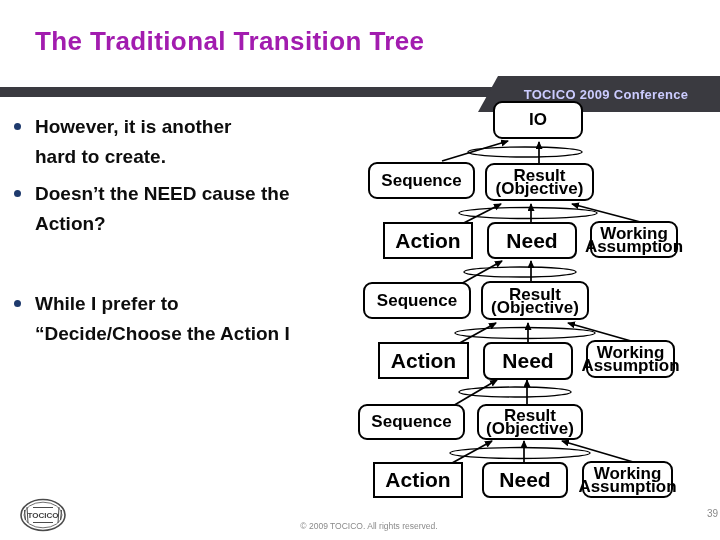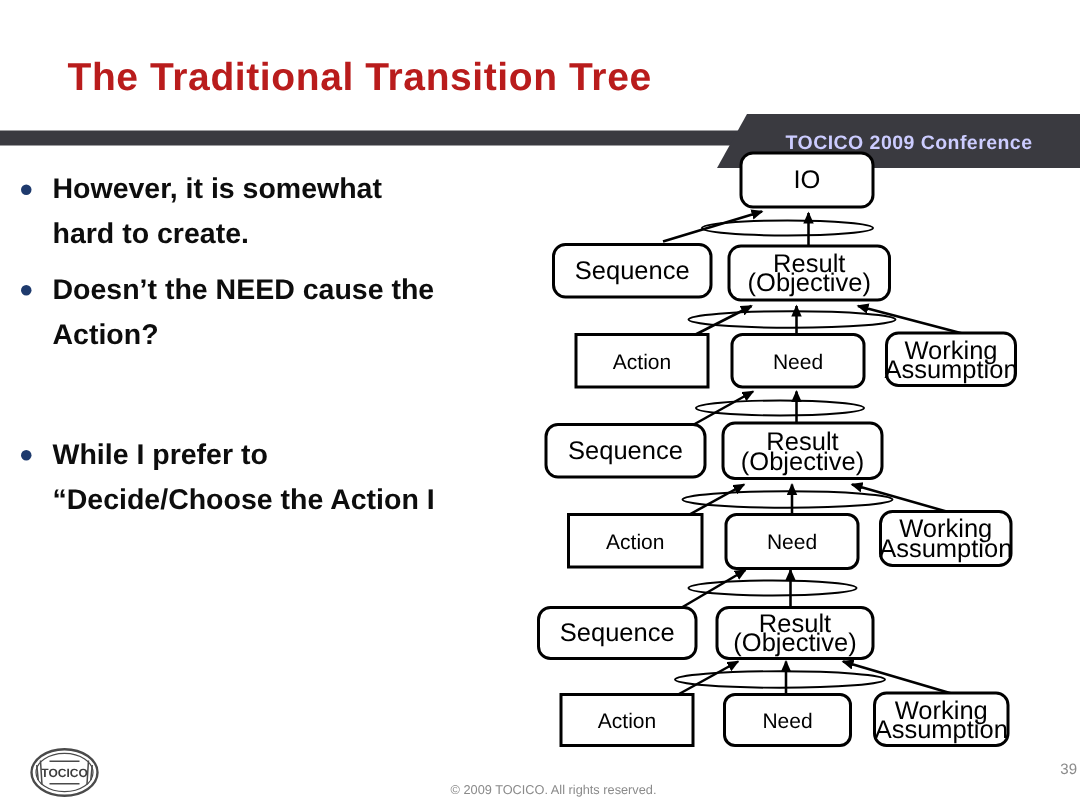--- a/index.html
+++ b/index.html
@@ -2,22 +2,22 @@
 <html><head>
 <meta charset="utf-8">
 <style>
   html,body{margin:0;padding:0;}
   body{
     width:720px;height:540px;position:relative;background:#ffffff;overflow:hidden;
     font-family:"Liberation Sans",sans-serif;
   }
   
   .title{
-    position:absolute;left:33px;top:24px;margin:12px;
-    font-size:26px;font-weight:bold;color:#b91c1c;letter-spacing:.4px;
+    position:absolute;left:33px;top:24px;margin:2px;
+    font-size:26px;font-weight:bold;color:#a21caf;letter-spacing:.4px;
   }
   .bar-thin{
     position:absolute;left:0;top:87px;width:720px;height:10px;background:#3a3a40;
   }
   .badge{
     position:absolute;left:478px;top:76px;width:242px;height:36px;background:#3a3a40;
     clip-path:polygon(20px 0,100% 0,100% 100%,0 100%);
     display:flex;align-items:center;justify-content:center;
   }
   .badge span{
@@ -32,25 +32,25 @@
   .bullet .bl span{
     display:block;font-size:19px;font-weight:bold;color:#0d0d0d;line-height:30px;
     white-space:nowrap;
   }
   .b1{top:112px}.b2{top:179px}.b3{top:289px}
   
   .lines{position:absolute;left:0;top:0;width:720px;height:540px;z-index:1;pointer-events:none;}
   .box{
     position:absolute;z-index:2;background:#fff;border:2px solid #000;box-sizing:border-box;
     display:flex;flex-direction:column;align-items:center;justify-content:center;
-    text-align:center;font-weight:normal;color:#000;
+    text-align:center;font-weight:bold;color:#000;
   }
   .rounded{border-radius:9px;}
   .need{border-radius:8px;}
-  .big{font-size:14px;}
+  .big{font-size:21px;}
   .seq{font-size:17px;}
   .io-t{font-size:17px;}
   .small span{display:block;font-size:17px;line-height:13px;}
   .box-io  {left:493px;top:101px;width:90px; height:38px;}
   .seq1{left:368px;top:162px;width:107px;height:37px;}
   .res1{left:485px;top:163px;width:109px;height:38px;}
   .act1{left:383px;top:222px;width:90px; height:37px;}
   .need1{left:487px;top:222px;width:90px;height:37px;}
   .wa1 {left:590px;top:221px;width:88px; height:37px;}
   .seq2{left:363px;top:282px;width:108px;height:37px;}
@@ -80,21 +80,21 @@
 <h1 class="title">The Traditional Transition Tree</h1>
 
 <div class="bar-thin"></div>
 <div class="badge">
   <span>TOCICO 2009 Conference</span>
 </div>
 
 <div class="bullet b1">
   <span class="dot"></span>
   <div class="bl">
-    <span>However, it is somewhat</span>
+    <span>However, it is another</span>
     <span>hard to create.</span>
   </div>
 </div>
 <div class="bullet b2">
   <span class="dot"></span>
   <div class="bl">
     <span>Doesn’t the NEED cause the</span>
     <span>Action?</span>
   </div>
 </div>

